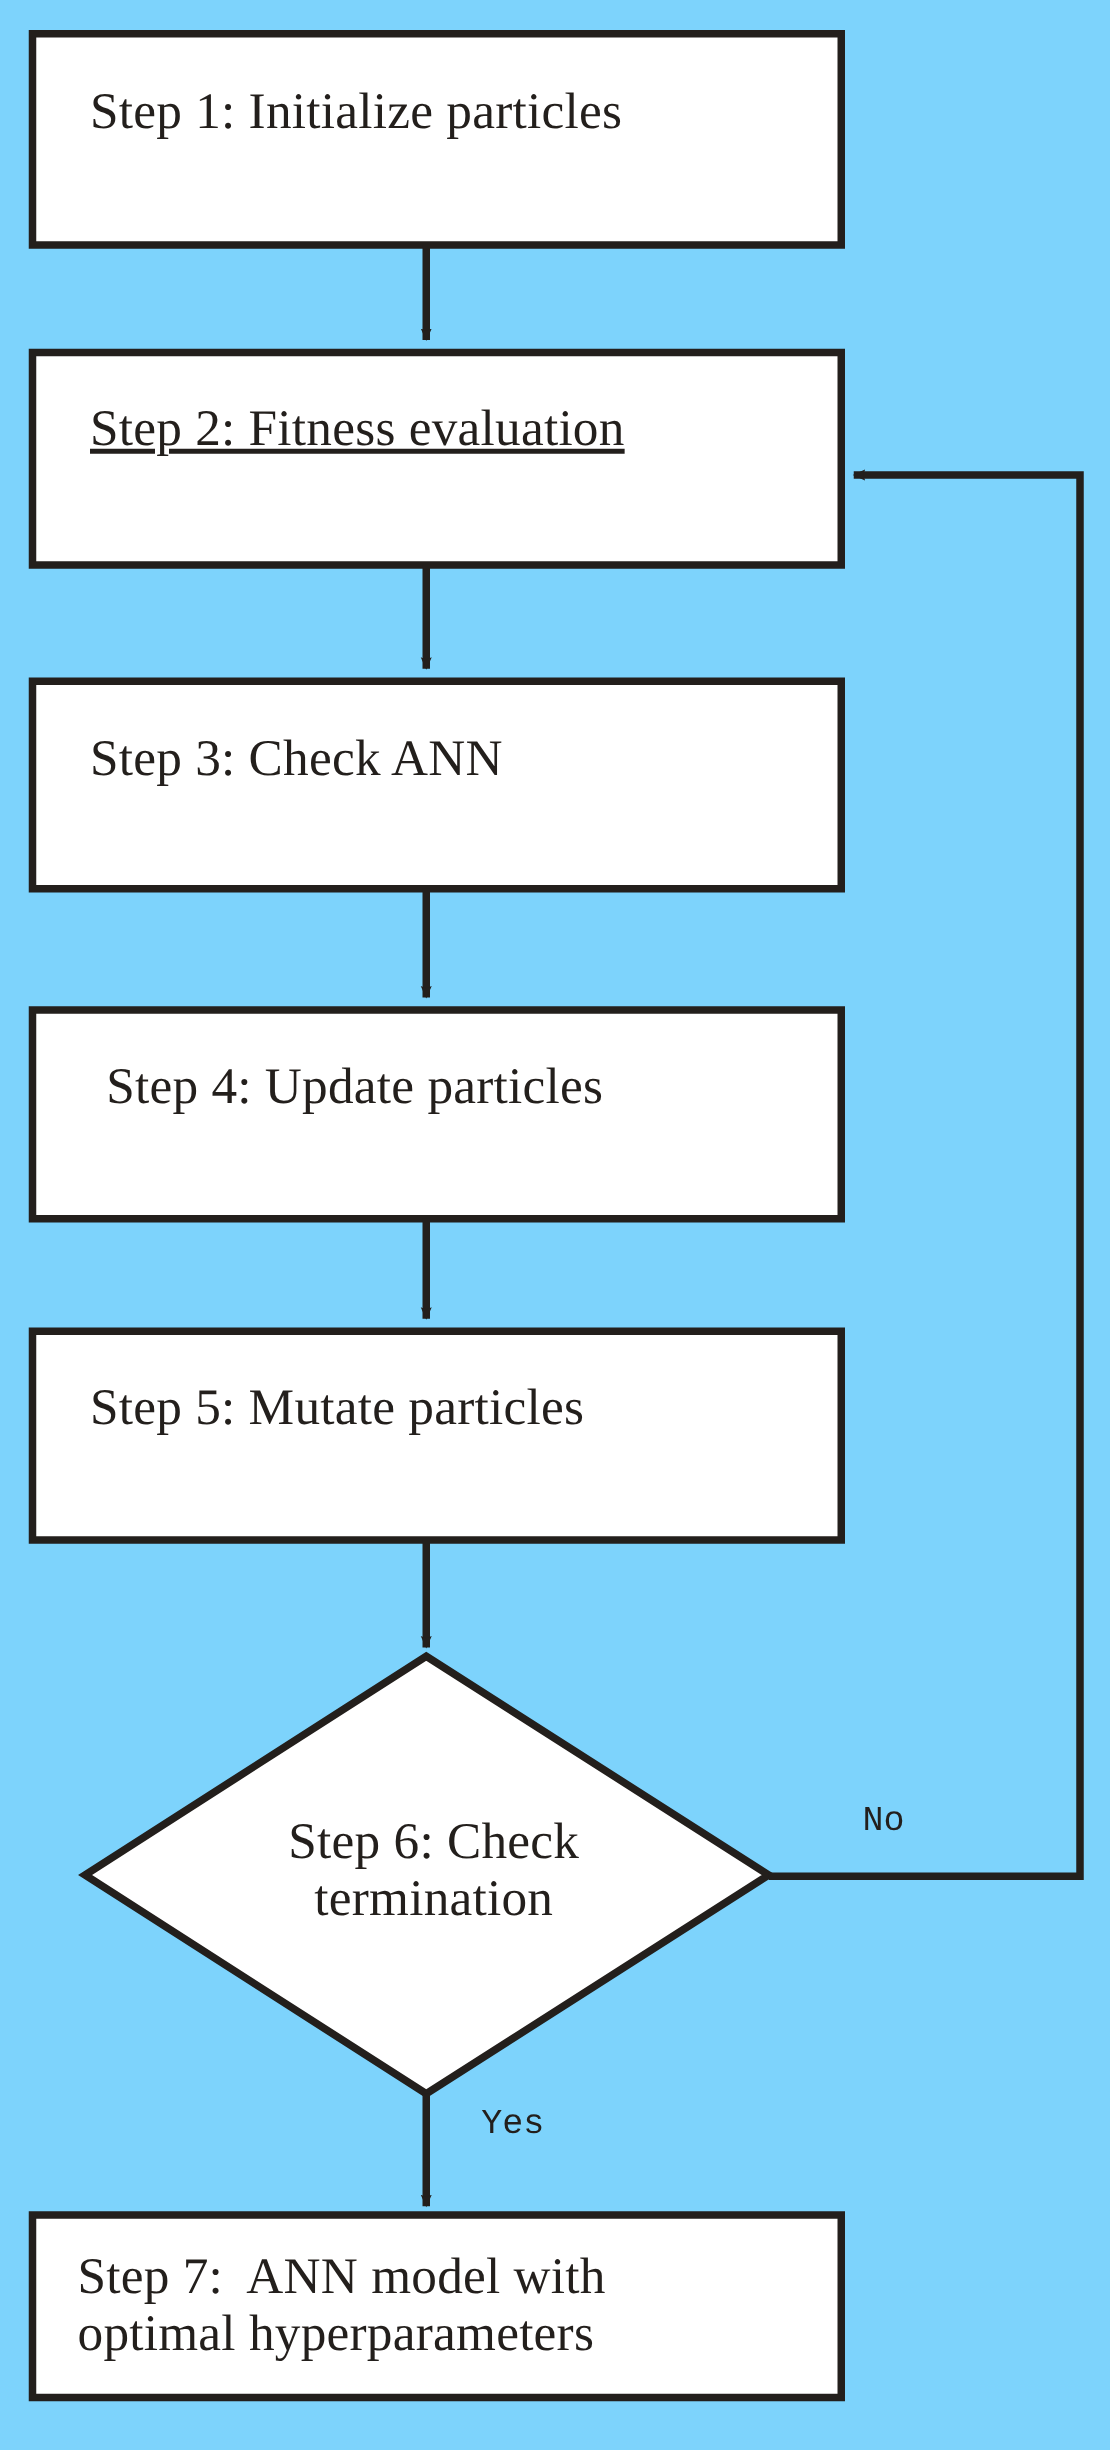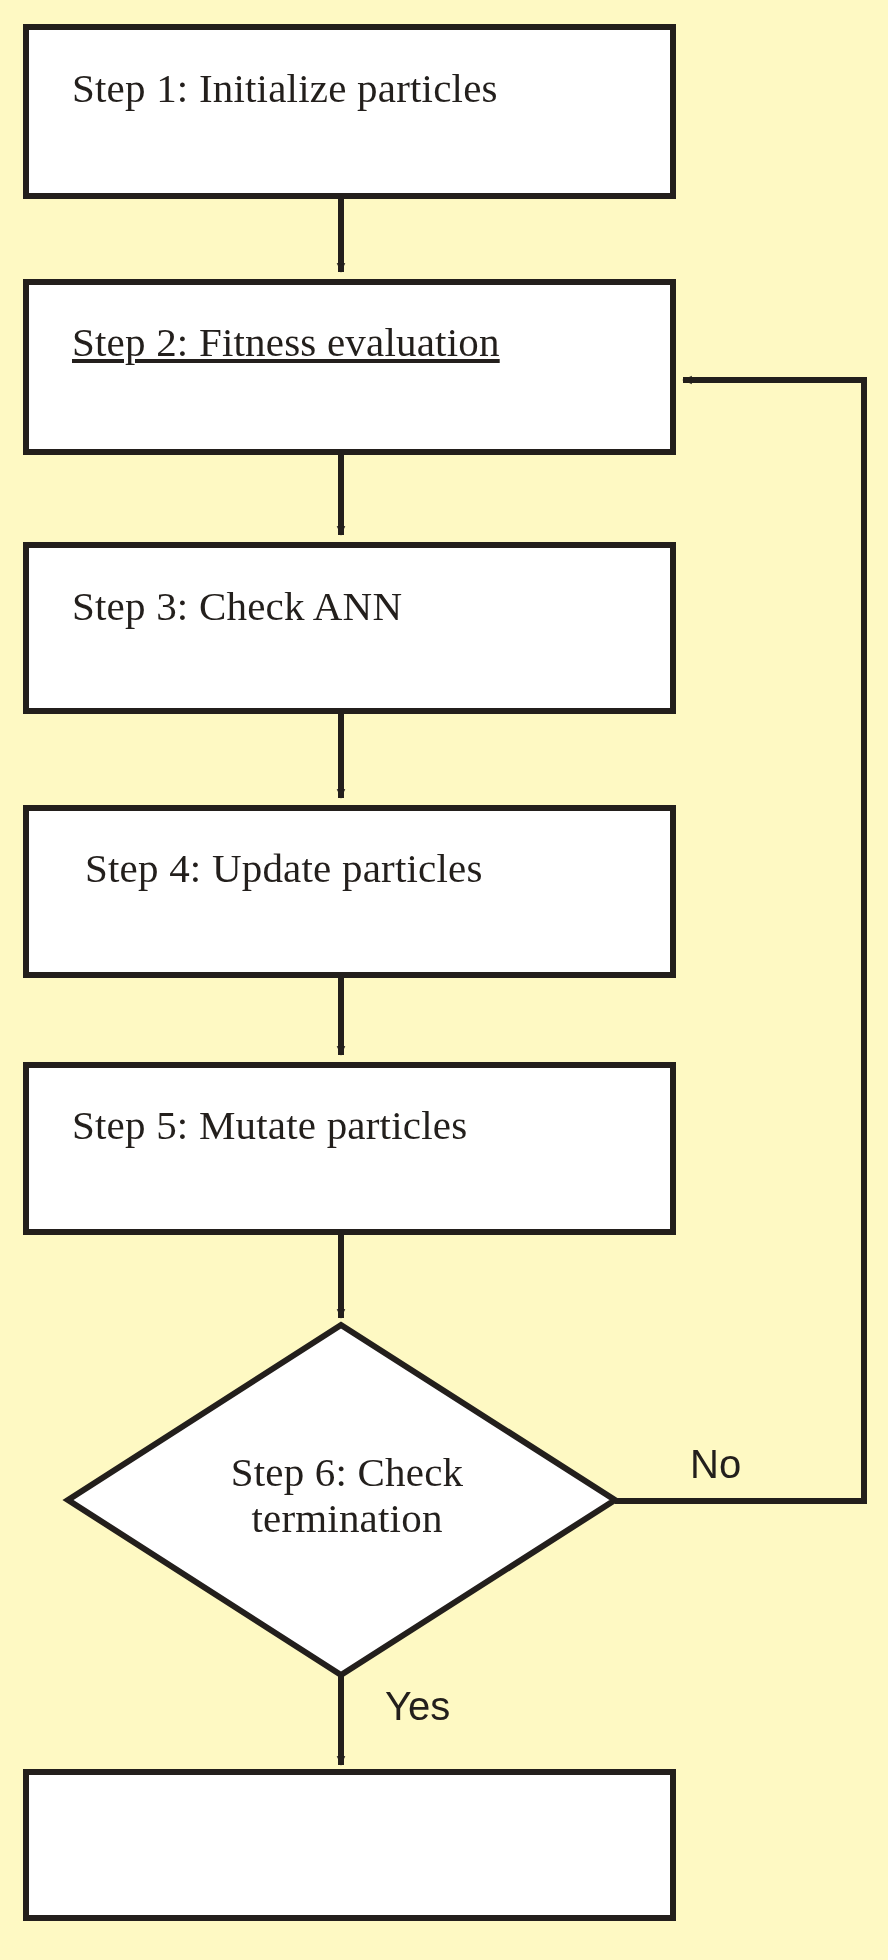--- a/index.html
+++ b/index.html
@@ -11,43 +11,43 @@
     width: 888px;
     height: 1960px;
     font-family: "Liberation Serif", "DejaVu Serif", serif;
     color: #231f1c;
     overflow: hidden;
   }
   #flow-root {
     position: relative;
     width: 888px;
     height: 1960px;
-    background: #fef9c3;
+    background: #7dd3fc;
   }
   .fc-svg {
     position: absolute;
     left: 0;
     top: 0;
     width: 888px;
     height: 1960px;
   }
   .node-label {
     position: absolute;
     font-family: "Liberation Serif", "DejaVu Serif", serif;
     font-size: 41px;
     line-height: 1.12;
     color: #231f1c;
     letter-spacing: 0.2px;
     white-space: pre;
     pointer-events: none;
   }
   .edge-label {
     position: absolute;
-    font-family: Liberation Sans, sans-serif;
-    font-size: 40px;
+    font-family: Liberation Mono, monospace;
+    font-size: 28px;
     line-height: 1;
     color: #231f1c;
     white-space: pre;
     pointer-events: none;
   }
   .hitbox {
     position: absolute;
     background: transparent;
   }
 </style>
@@ -122,19 +122,20 @@
 
   <div class="node-label" style="left:72px; top:846px; width:580px;margin-left:13px;">Step 4: Update particles</div>
   <div class="hitbox" style="left:26px; top:808px; width:647px; height:167px;"></div>
 
   <div class="node-label" style="left:72px; top:1103px; width:580px;">Step 5: Mutate particles</div>
   <div class="hitbox" style="left:26px; top:1065px; width:647px; height:167px;"></div>
 
   <div class="node-label" style="left:147px; top:1450px; width:400px; text-align:center;font-family:Liberation Serif, serif;"><span>Step 6: Check</span><br><span>termination</span></div>
   <div class="hitbox" style="left:68px; top:1325px; width:547px; height:350px;"></div>
 
+  <div class="node-label" style="left:62px; top:1798px; width:600px;"><span>Step 7:  ANN model with</span><br><span>optimal hyperparameters</span></div>
   <div class="hitbox" style="left:26px; top:1772px; width:647px; height:146px;"></div>
 
   <div class="edge-label" style="left:690px; top:1444px;">No</div>
 
   <div class="edge-label" style="left:385px; top:1686px;">Yes</div>
 
 </div>
 
 </body></html>

